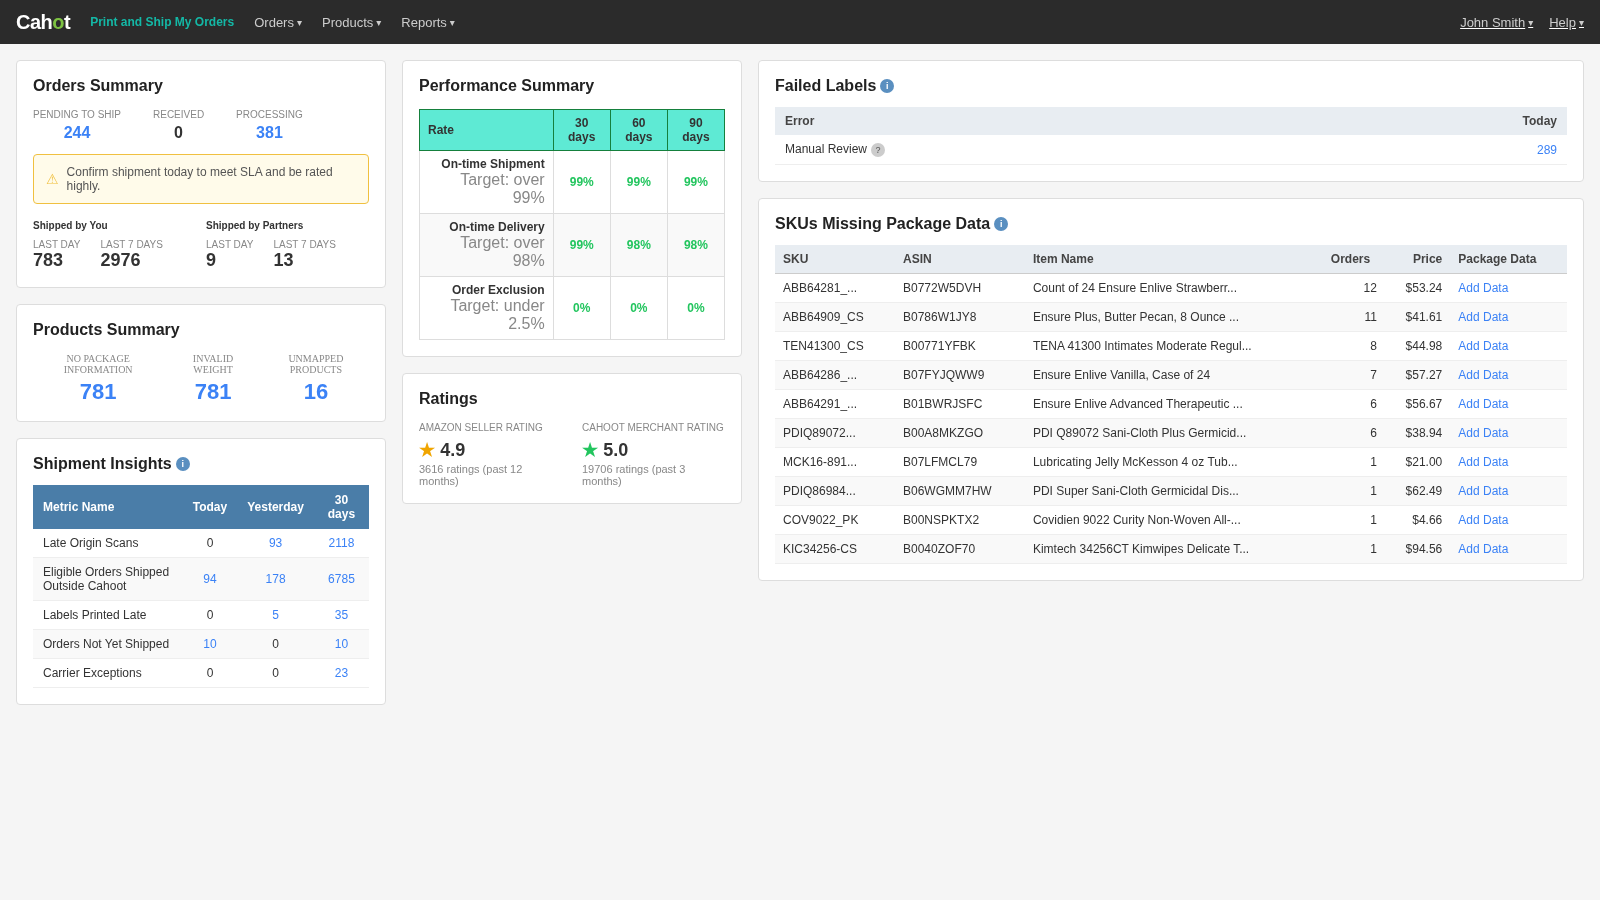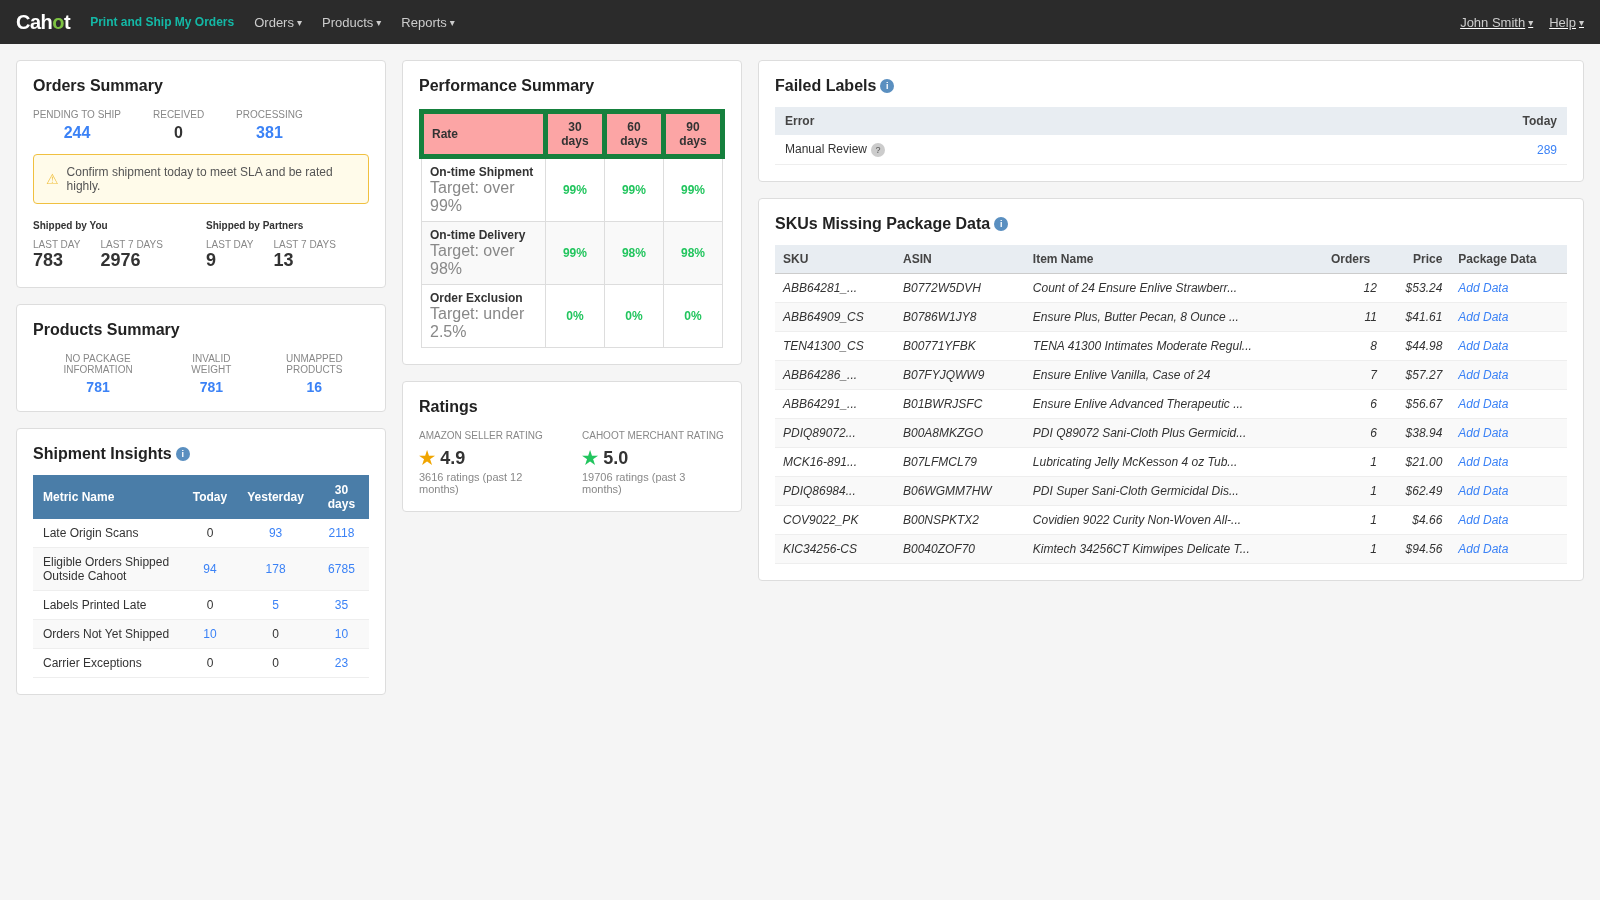--- a/index.html
+++ b/index.html
@@ -96,39 +96,39 @@
     .shipped-stat-label { font-size: 10px; color: #888; text-transform: uppercase; }
     .shipped-stat-value { font-size: 18px; font-weight: bold; color: #333; }
 
     
     .products-stats {
       display: flex;
       gap: 10px;
       justify-content: space-between;
     }
     .product-stat-block { text-align: center; }
-    .product-stat-label { font-size: 10px; color: #888; text-transform: uppercase; display: block; margin-bottom: 4px; }
-    .product-stat-value { font-size: 14px; font-weight: bold; color: #3b82f6; }
+    .product-stat-label { font-size: 10px; color: #888; text-transform: uppercase; display: block; margin-bottom: 4px; font-family: Liberation Serif, serif; }
+    .product-stat-value { font-size: 22px; font-weight: bold; color: #3b82f6; }
 
     
     .perf-table { width: 100%; border-collapse: collapse; font-size: 12px; }
     .perf-table th {
-      background: #fca5a5;
+      background: #5eead4;
       text-align: center;
       padding: 6px 8px;
-      border: 5px solid #15803d;
+      border: 1px solid #15803d;
       font-size: 12px;
     }
     .perf-table th:first-child { text-align: left; }
     .perf-table td {
       padding: 6px 8px;
       border: 1px solid #ddd;
       text-align: center;
     }
-    .perf-table td:first-child { text-align: left; }
+    .perf-table td:first-child { text-align: right; }
     .perf-table tr:nth-child(even) { background: #f9f9f9; }
     .row-label { font-weight: 600; font-size: 12px; }
     .row-sublabel { font-size: 16px; color: #888; }
     .green { color: #22c55e; font-weight: bold; }
     .blue-link { color: #3b82f6; cursor: pointer; }
 
     
     .ratings-grid {
       display: grid;
       grid-template-columns: 1fr 1fr;
@@ -185,21 +185,20 @@
       font-size: 12px;
       color: #444;
       border-bottom: 1px solid #ccc;
     }
     .skus-table th.right { text-align: right; }
     .skus-table th.center { text-align: center; }
     .skus-table td {
       padding: 7px 8px;
       border-bottom: 1px solid #eee;
       color: #333;
-      font-style: italic;
     }
     .skus-table td.center { text-align: right; }
     .skus-table td.right { text-align: right; }
     .skus-table tr:nth-child(even) { background: #f9f9f9; }
 
     .info-icon {
       display: inline-block;
       width: 14px;
       height: 14px;
       background: #5a8fc0;

